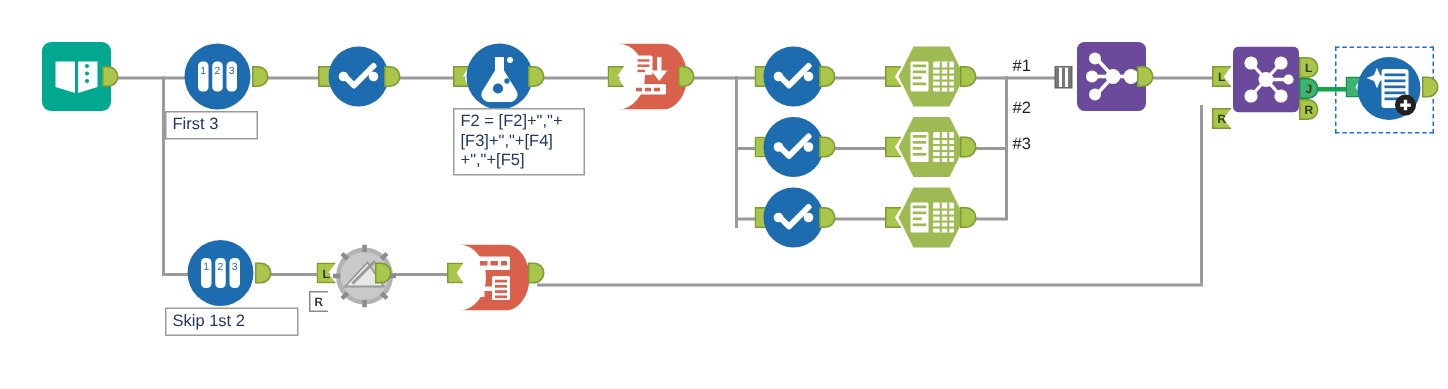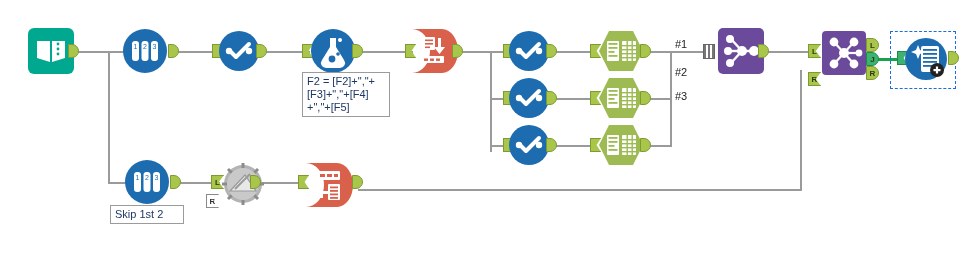--- a/index.html
+++ b/index.html
@@ -106,20 +106,21 @@
         <rect x="29" y="13" width="7" height="20" rx="3"></rect>
       </g>
       <g fill="#1d6cb0" font-family="Liberation Sans" font-size="7">
         <text x="11.5" y="21">1</text>
           <text x="21" y="21">2</text>
           <text x="30.5" y="21">3</text>
       </g>
     </svg>
   </div>
   <div class="anchor out" style="left:168px;top:44px;"></div>
+  <div class="annot" style="left:110px;top:74px;width:62px;">First 3</div>
 
   <div class="anchor in" style="left:212px;top:44px;"></div>
   <div class="tool" style="left:218px;top:30px;">
     <svg width="42" height="42" viewBox="0 0 42 42">
       <circle cx="21" cy="21" r="20" fill="#1d6cb0"></circle>
       <g>
         <path d="M12 21 L18 27 L31 14" stroke="#ffffff" stroke-width="4" fill="none" stroke-linecap="round" stroke-linejoin="round"></path>
         <circle cx="11" cy="21" r="3.2" fill="#ffffff"></circle>
         <circle cx="31" cy="21" r="3.2" fill="#ffffff"></circle>
       </g>
@@ -360,21 +361,21 @@
         <rect x="29" y="13" width="7" height="20" rx="3"></rect>
       </g>
       <g fill="#1d6cb0" font-family="Liberation Sans" font-size="7">
         <text x="11.5" y="21">1</text>
           <text x="21" y="21">2</text>
           <text x="30.5" y="21">3</text>
       </g>
     </svg>
   </div>
   <div class="anchor out" style="left:170px;top:175px;"></div>
-  <div class="annot" style="left:110px;top:205px;width:74px;">Skip 1st 2</div>
+  <div class="annot" style="left:110px;top:205px;width:89px;">Skip 1st 2</div>
 
   <div class="anchor in lbl" style="left:211px;top:175px;">L</div>
   <div class="anchor in lbl open" style="left:206px;top:194px;">R</div>
   <div class="tool" style="left:222px;top:163px;">
     <svg width="42" height="42" viewBox="0 0 42 42">
       <g>
         <circle cx="21" cy="21" r="19" fill="#b3b3b3"></circle>
         <g stroke="#8c8c8c" stroke-width="3">
           <line x1="21" y1="0" x2="21" y2="5"></line>
             <line x1="21" y1="37" x2="21" y2="42"></line>

